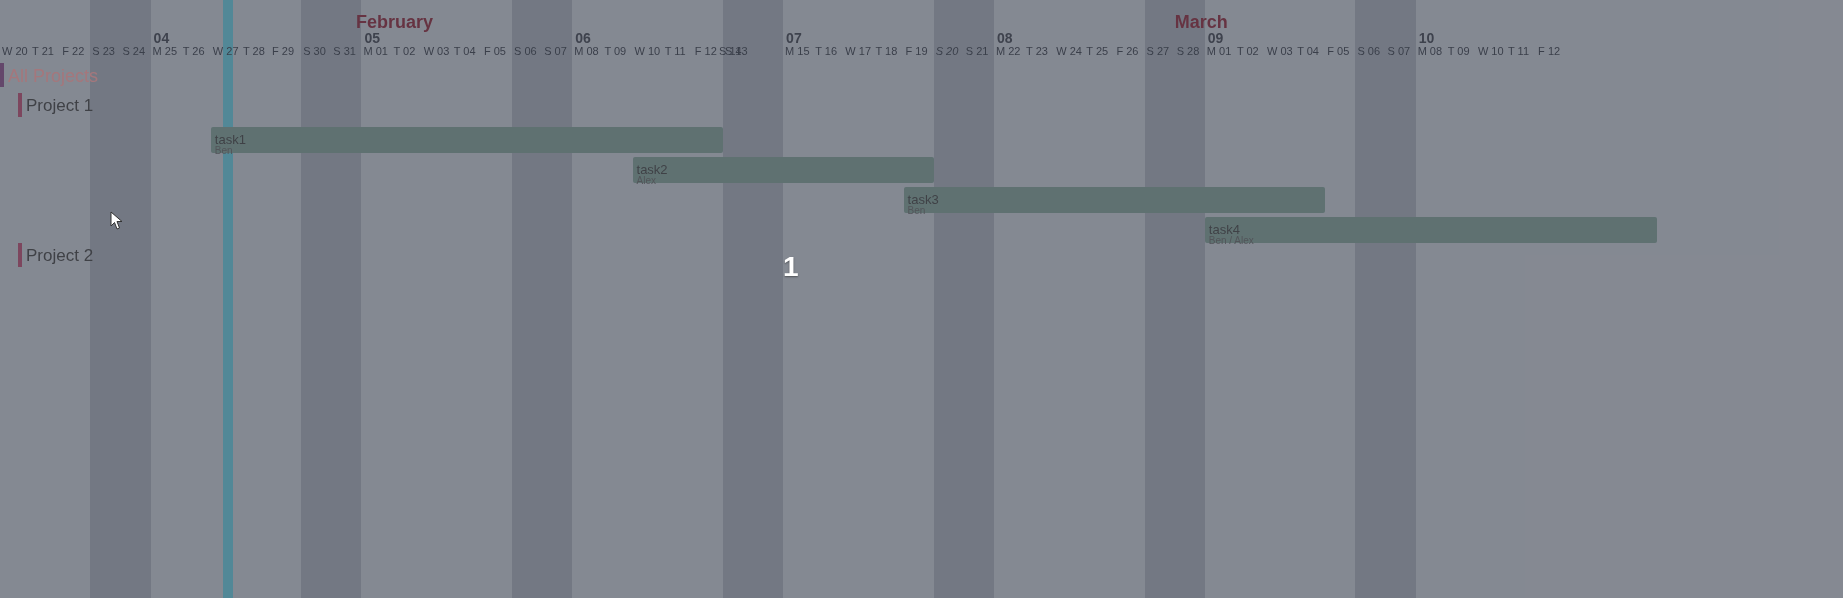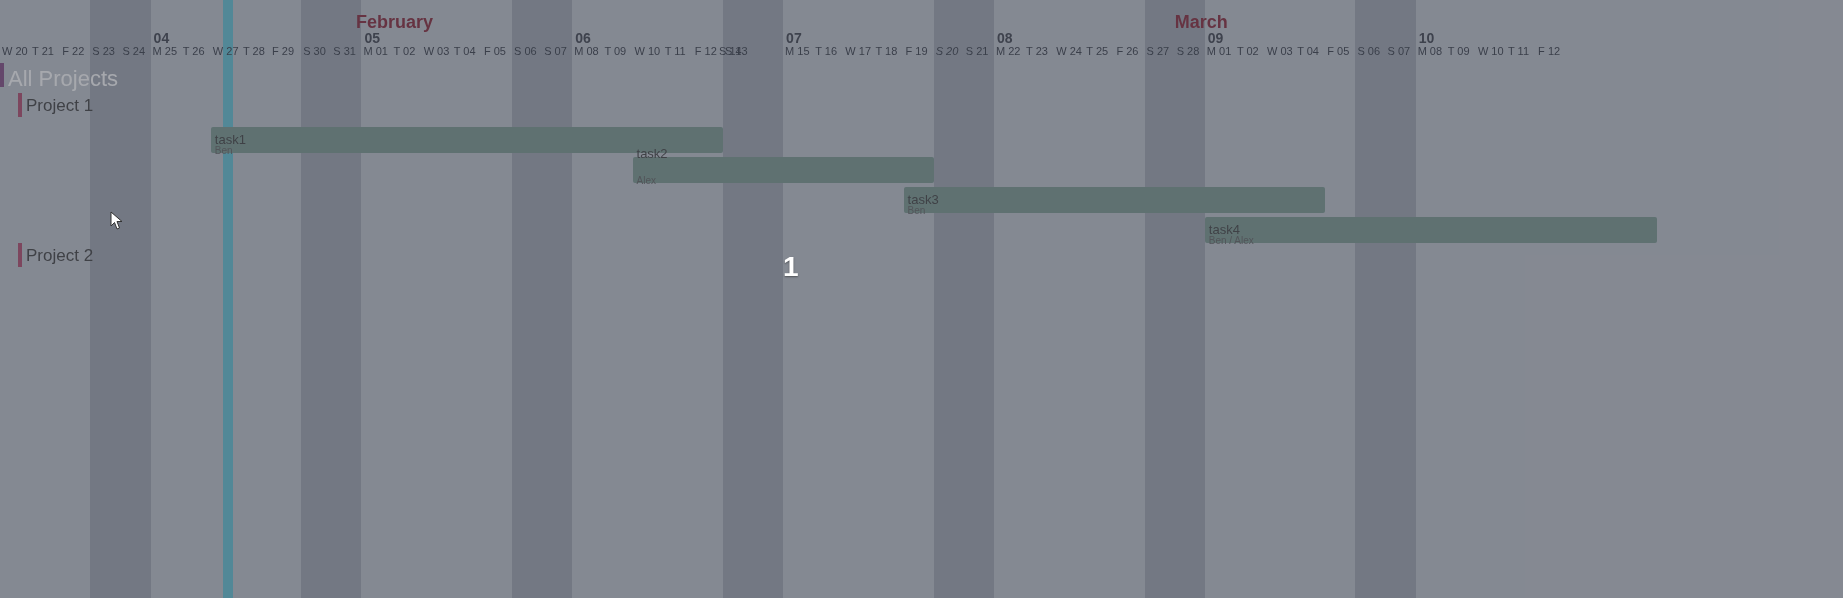--- a/index.html
+++ b/index.html
@@ -7,21 +7,21 @@
 .gantt-wrapper{position:absolute;inset:0;opacity:.55}
 .base-bg{position:absolute;inset:0;background:#c2c6ce}
 .weekend{position:absolute;top:0;bottom:0;background:#a3a8b3}
 .today-line{position:absolute;top:0;bottom:0;background:#66c5d6;width:10px}
 .header{position:absolute;top:0;left:0;right:0;height:60px}
 .month-label{position:absolute;top:12px;font:bold 18px Arial;color:#8a2b3c}
 .week-label{position:absolute;top:30px;font:bold 14px Arial;color:#424651}
 .day-label{position:absolute;top:45px;font:11px Arial;color:#3a3f4a;white-space:nowrap}
 .body-area{position:absolute;top:60px;left:0;right:0;bottom:0}
 .row-label{position:absolute;font:17px Arial;color:#444}
-.row-label.top{font-size:22px;color:#ffffff}
+.row-label.top{font-size:18px;color:#fca5a5}
 .group-start{position:absolute;top:0;bottom:0;width:4px}
 .task-bar{position:absolute;height:26px;background:#7e9b92;border-radius:2px}
 .task-name{position:absolute;top:-17px;font:13px Arial;color:#555}
 .overlay-number{position:absolute;font:600 28px/1 Arial;color:#fff;text-shadow:0 1px 2px rgba(0,0,0,.4)}
 .cursor-icon{position:absolute;width:16px;height:20px;color:#333}
 .cursor-icon svg{display:block}
 </style>
 </head>
 <body>
 
@@ -114,21 +114,21 @@
     <div class="row-label top" style="left:8px;top:6px">All Projects</div>
 
     <div class="group-start" id="gs-p1" style="left: 18px; background: rgb(180, 77, 111); top: 33px; height: 24px;"></div>
     <div class="row-label" style="left:26px;top:36px">Project 1</div>
 
     <div id="task-layer">
         <div class="task-bar" style="left: 210.84px; width: 512.04px; top: 67px;"></div>
         <div class="task-name" style="left: 214.84px; top: 72px; position: absolute; font: 13px Arial; color: rgb(68, 68, 68);">task1</div>
         <div style="position: absolute; left: 214.84px; top: 85px; font: 10px Arial; color: rgb(102, 102, 102);">Ben</div>
         <div class="task-bar" style="left: 632.52px; width: 301.2px; top: 97px;"></div>
-        <div class="task-name" style="left: 636.52px; top: 86px; position: absolute; font: 13px Arial; color: rgb(68, 68, 68);">task2</div>
+        <div class="task-name" style="left: 636.52px; top: 102px; position: absolute; font: 13px Arial; color: rgb(68, 68, 68);">task2</div>
         <div style="position: absolute; left: 636.52px; top: 115px; font: 10px Arial; color: rgb(102, 102, 102);">Alex</div>
         <div class="task-bar" style="left: 903.6px; width: 421.68px; top: 127px;"></div>
         <div class="task-name" style="left: 907.6px; top: 132px; position: absolute; font: 13px Arial; color: rgb(68, 68, 68);">task3</div>
         <div style="position: absolute; left: 907.6px; top: 145px; font: 10px Arial; color: rgb(102, 102, 102);">Ben</div>
         <div class="task-bar" style="left: 1204.8px; width: 451.8px; top: 157px;"></div>
         <div class="task-name" style="left: 1208.8px; top: 162px; position: absolute; font: 13px Arial; color: rgb(68, 68, 68);">task4</div>
         <div style="position: absolute; left: 1208.8px; top: 175px; font: 10px Arial; color: rgb(102, 102, 102);">Ben / Alex</div>
       </div>
 
     <div class="group-start" id="gs-p2" style="left: 18px; background: rgb(180, 77, 111); top: 183px; height: 24px;"></div>

